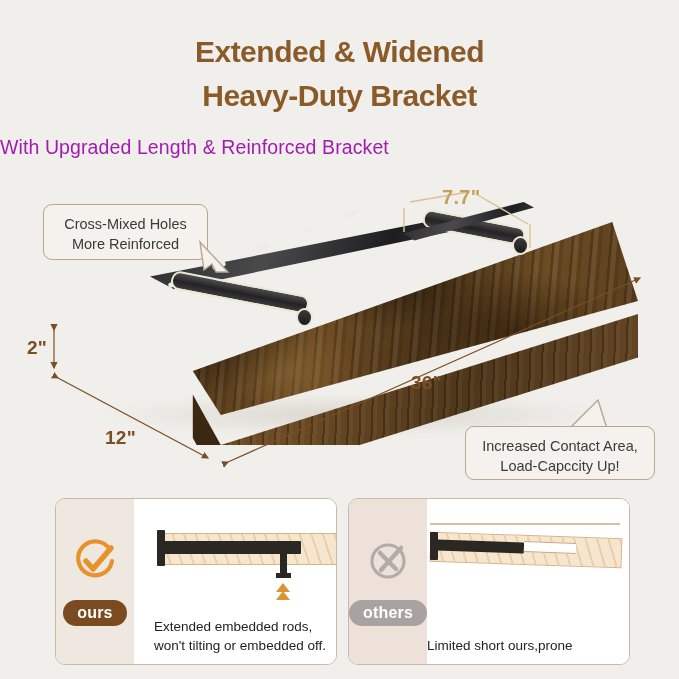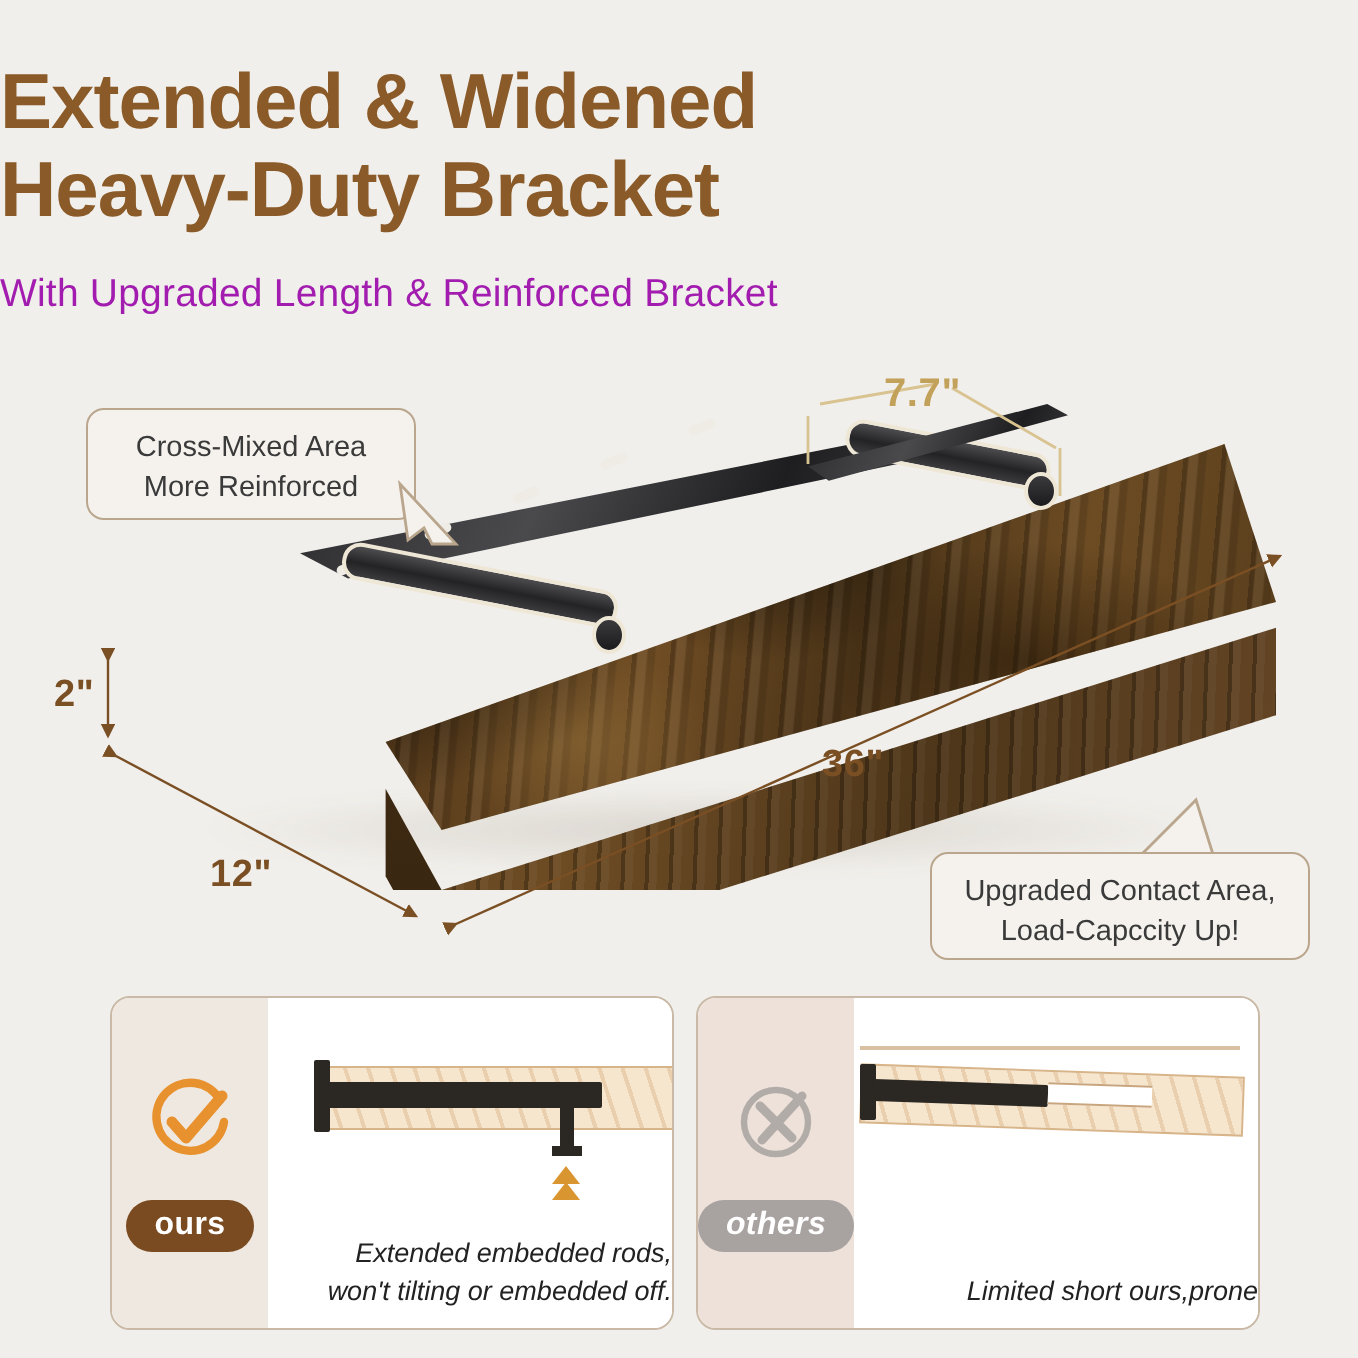--- a/index.html
+++ b/index.html
@@ -6,22 +6,22 @@
   body{
     width:679px;height:679px;overflow:hidden;
     background:#f1efeb;
     font-family:"Liberation Sans", sans-serif;
     position:relative;
   }
   #stage{position:absolute;inset:0;}
 
   
   .headline{
-    position:absolute;left:0;right:0;top:30px;
-    color:#8a5a28;font-weight:bold;font-size:39px;line-height:44px;
+    position:absolute;left:0;right:0;top:30px;text-align:center;
+    color:#8a5a28;font-weight:bold;font-size:30px;line-height:44px;
     letter-spacing:-0.5px;
   }
   .headline .l2{display:block;}
   .subhead{
     position:absolute;left:0;right:0;top:134px;text-align:left;
     color:#a21caf;font-size:19.5px;line-height:26px;letter-spacing:.1px;
   }
 
   
   .shelf-wrap{position:absolute;left:0;top:180px;width:679px;height:300px;}
@@ -104,33 +104,33 @@
     border:1.4px solid #c9b9a6;border-radius:10px;overflow:hidden;
     background:#ffffff;display:flex;
   }
   .panel.left{left:55px;gap:20px;}
   .panel.right{left:348px;}
   .panel-side{
     width:78px;flex:0 0 78px;display:flex;flex-direction:column;
     align-items:center;justify-content:center;gap:16px;
   }
   .panel.left .panel-side{background:#efe8e1;}
-  .panel.right .panel-side{background:#eee1da;font-style:italic;}
+  .panel.right .panel-side{background:#eee1da;}
   .panel-main{flex:1;position:relative;background:#fff;}
 
   .badge{
     padding:4px 14px;border-radius:13px;color:#fff;font-size:16px;
     font-weight:bold;letter-spacing:.2px;
   }
   .badge.ours{background:#7a4a20;}
   .badge.others{background:#a8a2a0;}
 
   .panel-caption{
-    position:absolute;left:0;right:0;bottom:9px;text-align:right;
-    font-size:13.5px;line-height:19px;color:#222;font-style:italic;
+    position:absolute;left:0;right:0;bottom:9px;text-align:left;
+    font-size:13.5px;line-height:19px;color:#222;
   }
 
   
   .plank{
     position:absolute;border:1.5px solid #d8b489;
     background:
       repeating-linear-gradient(72deg,
         #e9cfae 0 2px, #f6e6ce 2px 11px);
   }
   .rod-dark{position:absolute;background:#2b2723;border-radius:1px;}
@@ -203,32 +203,32 @@
 
         <line x1="228" y1="282" x2="640" y2="98" marker-start="url(#ar)" marker-end="url(#ar)"></line>
       </g>
     </svg>
     <div class="dim-label" style="left:27px;top:157px;">2"</div>
     <div class="dim-label" style="left:105px;top:247px;">12"</div>
     <div class="dim-label" style="left:411px;top:192px;">36"</div>
   </div>
 
   <div class="callout" style="left:43px;top:204px;width:165px;height:56px;">
-    <div>Cross-Mixed Area</div>
+    <div>Cross-Mixed Holes</div>
     <div>More Reinforced</div>
   </div>
   <svg width="120" height="70" style="position:absolute;left:198px;top:240px;pointer-events:none;">
     <path d="M2,2 L30,32 L18,32 L14,24 L6,30 Z" fill="#f5f2ed" stroke="#b9a68d" stroke-width="1.4"></path>
   </svg>
 
   <svg width="130" height="50" style="position:absolute;left:560px;top:398px;pointer-events:none;">
     <path d="M48,34 L38,2 L8,32 Z" fill="#f5f2ed" stroke="#b9a68d" stroke-width="1.4"></path>
   </svg>
   <div class="callout" style="left:465px;top:426px;width:190px;height:54px;">
-    <div>Upgraded Contact Area,</div>
+    <div>Increased Contact Area,</div>
     <div>Load-Capccity Up!</div>
   </div>
 
   <div class="panels">
 
     <div class="panel left">
       <div class="panel-side">
         <svg width="46" height="46" viewBox="0 0 46 46">
           <path d="M38 12 A17 17 0 1 0 40 23" fill="none" stroke="#e8922f" stroke-width="4.2" stroke-linecap="round"></path>
           <path d="M14 23 L21 31 L39 10" fill="none" stroke="#e8922f" stroke-width="5.5" stroke-linecap="round" stroke-linejoin="round"></path>

